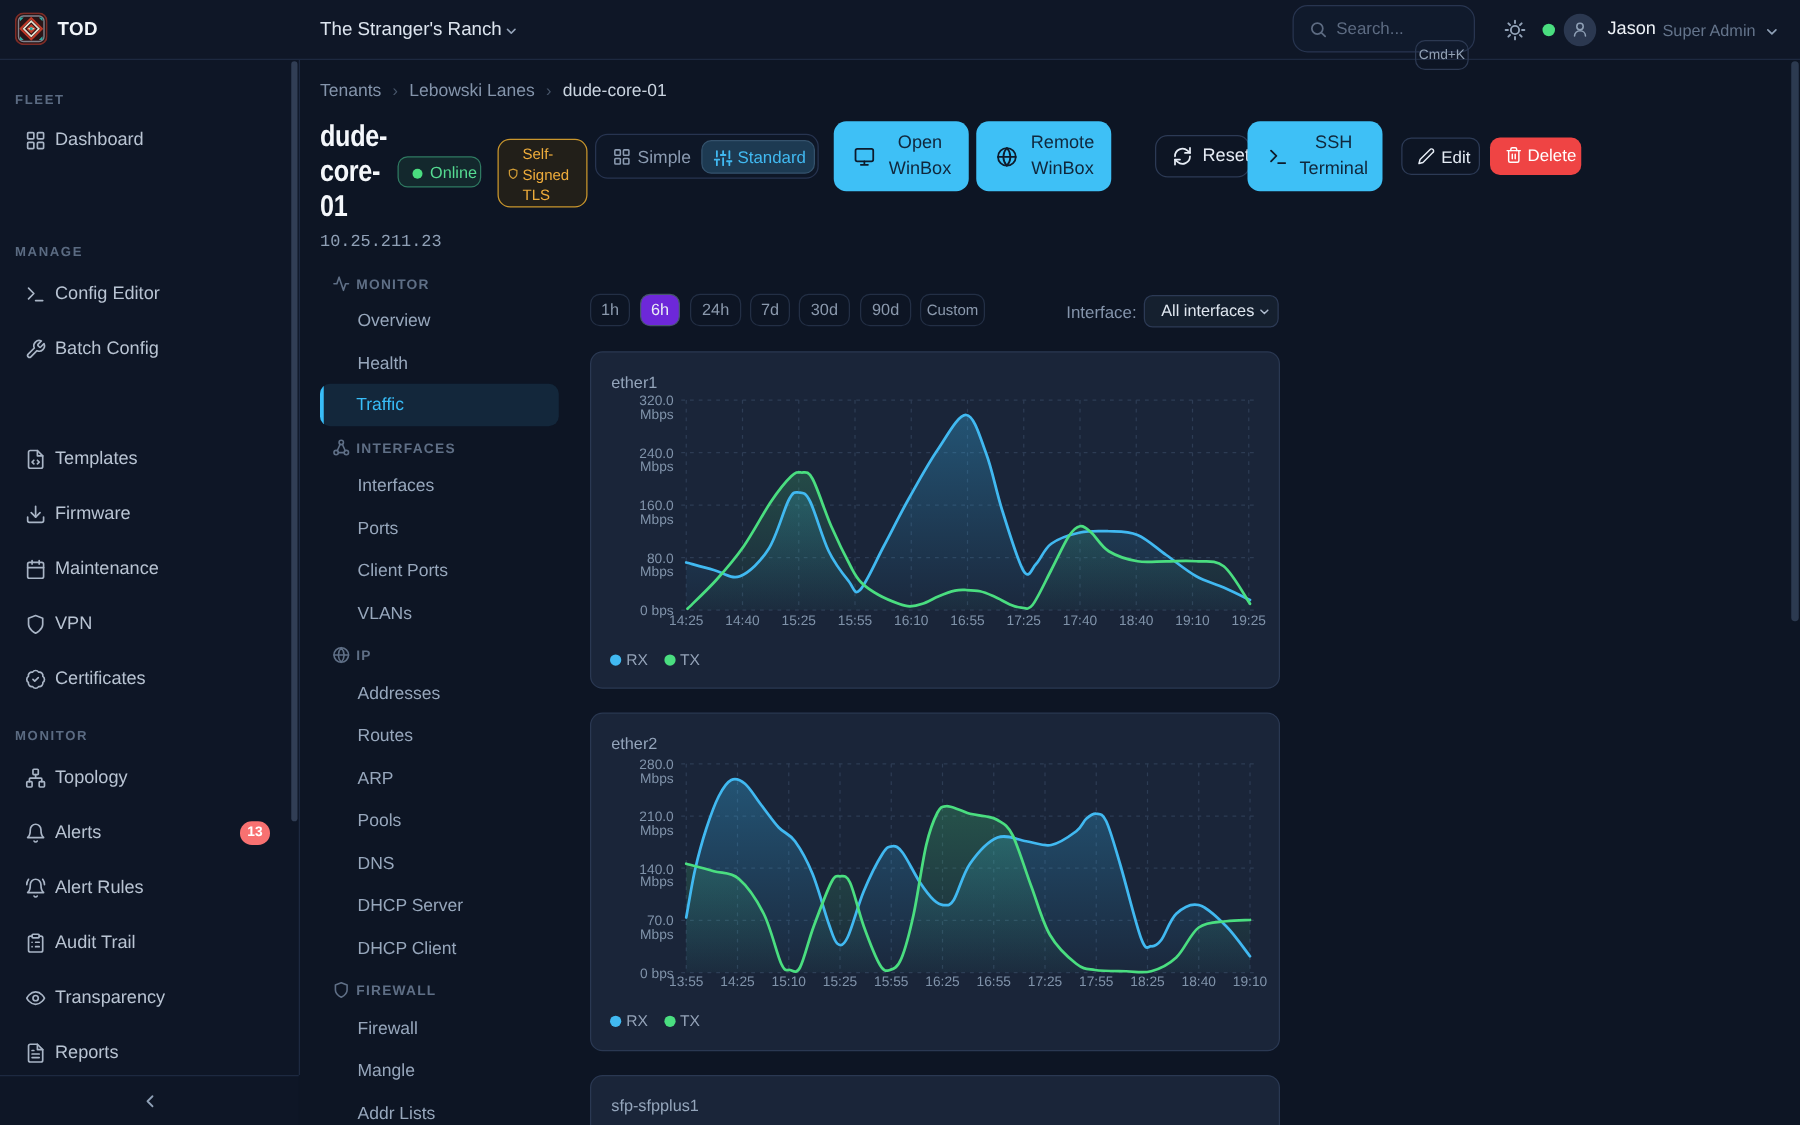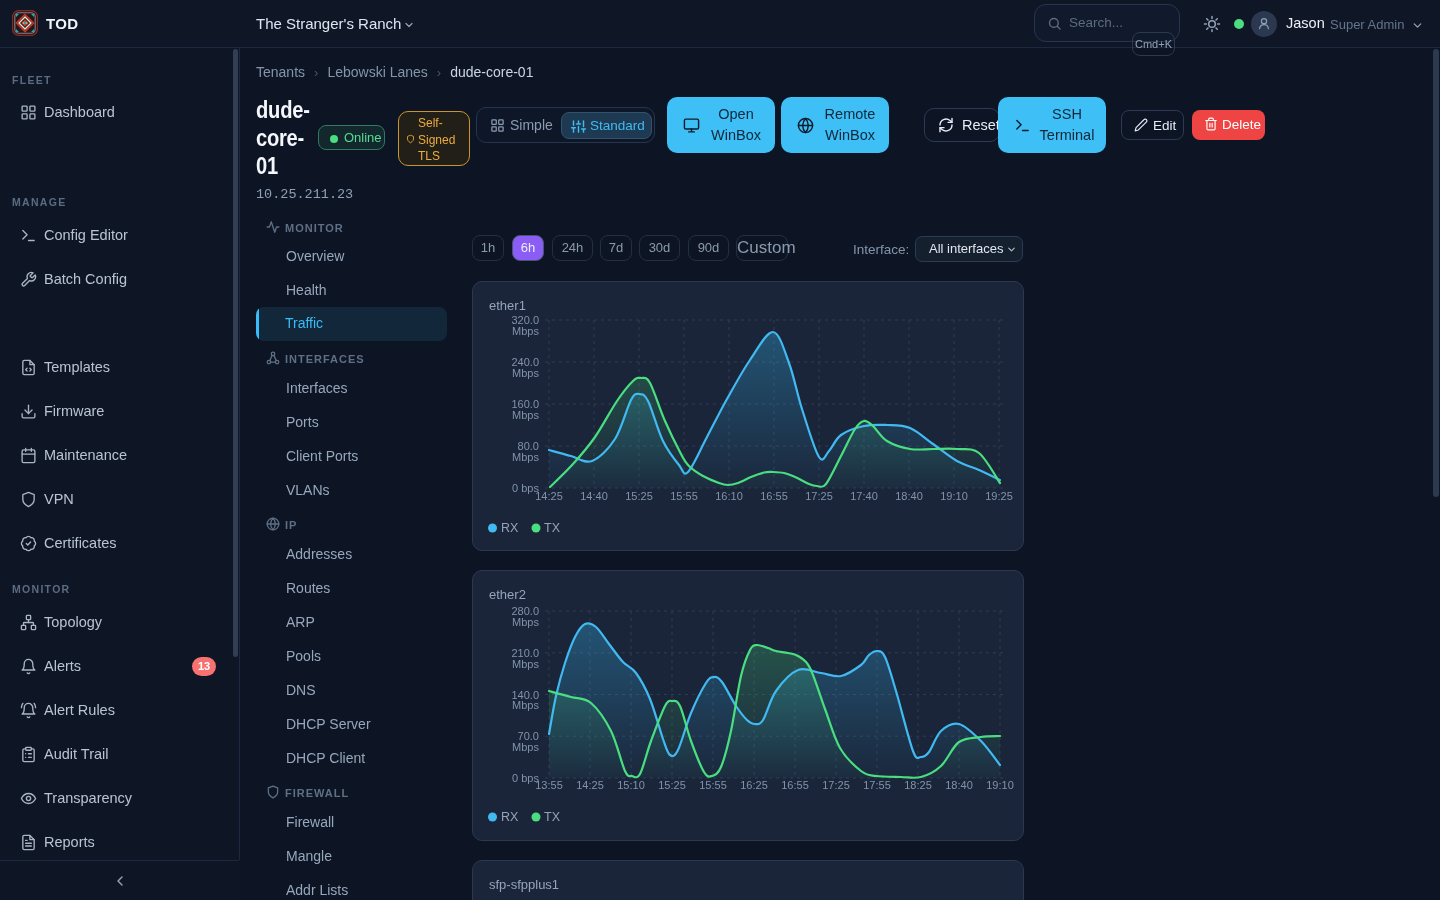--- a/index.html
+++ b/index.html
@@ -64,21 +64,21 @@
   .dn-head { position:absolute; left:266px; font-size:11px; font-weight:bold; letter-spacing:1px; color:#5f6f86; }
   .dn-head svg { position:absolute; left:0; top:-2px; }
   .dn-head span { position:absolute; left:19px; top:0; white-space:nowrap; }
   .dn-item { position:absolute; left:286px; font-size:14px; color:#97a7bc; white-space:nowrap; }
   #dn-active { position:absolute; left:256px; top:307px; width:191px; height:34px; background:#13273b; border-radius:8px; overflow:hidden; }
   #dn-active .bar { position:absolute; left:0; top:0; width:3px; height:34px; background:#38bdf8; }
   #dn-active .lb { position:absolute; left:29px; top:8px; font-size:14px; color:#38bdf8; }
 
   
   .pill { position:absolute; top:235px; height:26px; border:1px solid #232f45; border-radius:8px; font-size:13px; color:#8b99ad; text-align:center; }
-  .pill.on { background:#8b5cf6; border-color:#46566b; color:#eaeff5; }
+  .pill.on { background:#6d28d9; border-color:#46566b; color:#eaeff5; }
   #iface-label { position:absolute; left:853px; top:242px; font-size:13.5px; color:#8494ab; }
   #iface-sel { position:absolute; left:915px; top:236px; width:108px; height:26px; border:1px solid #2c3a55; border-radius:7px; background:#15202f; }
   #iface-sel span { position:absolute; left:13px; top:4px; font-size:13px; color:#dfe6ef; }
 
   
   .card { position:absolute; left:472px; width:552px; background:#1a2539; border:1px solid #2a3852; border-radius:10px; }
   .card .ct { position:absolute; left:16px; top:16px; font-size:13px; color:#94a5bb; }
 </style>
 </head>
 <body>
@@ -369,21 +369,21 @@
   <div class="dn-item" style="top:814px">Firewall</div>
   <div class="dn-item" style="top:848px">Mangle</div>
   <div class="dn-item" style="top:882px">Addr Lists</div>
 
   <div class="pill" style="left:472px;width:32px;line-height:24px">1h</div>
   <div class="pill on" style="left:512px;width:32px;line-height:24px">6h</div>
   <div class="pill" style="left:552px;width:41px;line-height:24px">24h</div>
   <div class="pill" style="left:600px;width:32px;line-height:24px">7d</div>
   <div class="pill" style="left:639px;width:41px;line-height:24px">30d</div>
   <div class="pill" style="left:688px;width:41px;line-height:24px">90d</div>
-  <div class="pill" style="left:736px;width:52px;line-height:24px;font-size:17px">Custom</div>
+  <div class="pill" style="left:736px;width:52px;line-height:24px;font-size:12px">Custom</div>
   <div id="iface-label">Interface:</div>
   <div id="iface-sel">
       <span>All interfaces</span>
     <svg class="ic abs" style="left:90px;top:7px" width="11" height="11" viewBox="0 0 24 24" fill="none" stroke="#aebbce" stroke-width="2.6" stroke-linecap="round" stroke-linejoin="round">
         <path d="M6 9l6 6 6-6"></path>
       </svg>
   </div>
 
   <div class="card" style="top:281px;height:270px">
     <div class="ct">ether1</div>

